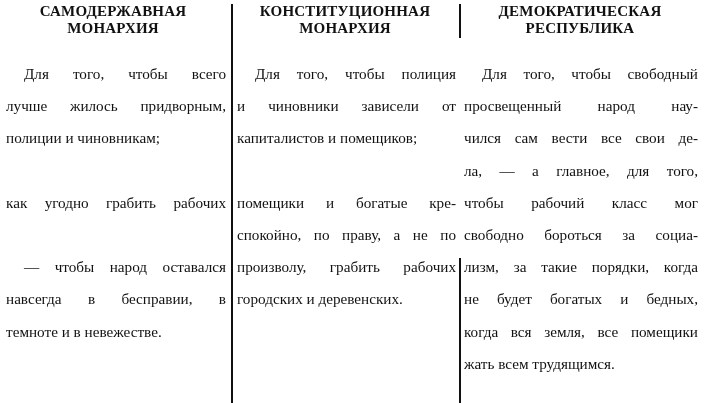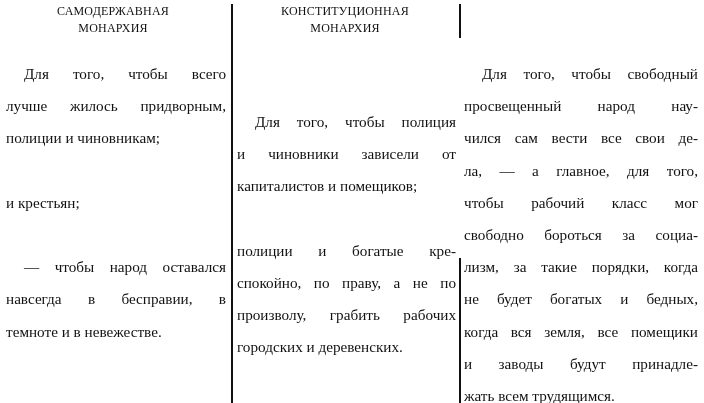--- a/index.html
+++ b/index.html
@@ -9,35 +9,35 @@
     color: #111111;
   }
   .col { position: absolute; top: 0; height: 403px; }
   .col1 { left: 0; width: 226px; }
   .col2 { left: 234px; width: 222px; }
   .col3 { left: 462px; width: 236px; }
 
   .hdr {
     position: absolute; top: 3px; left: 0; right: 0;
     text-align: center;
-    font-weight: normal;
-    font-size: 12px;
+    font-weight: bold;
+    font-size: 15px;
     line-height: 17px;
     letter-spacing: 0.2px;
   }
   .hdr span { display: block; }
 
   .body {
     position: absolute; left: 0; right: 0;
     font-size: 15.2px;
     line-height: 32.2px;
     text-align: justify;
   }
   .col1 .body { left: 6px; }
-  .col2 .body { left: 3px; margin-top: 48px; }
+  .col2 .body { left: 3px; }
   .col3 .body { left: 2px; }
 
   .line { display: block; white-space: nowrap; }
   .line.j { text-align-last: justify; white-space: normal; }
   .indent { padding-left: 18px; }
 
   .divider { position: absolute; width: 1.6px; background: #111; }
   .d1 { left: 231px; top: 4px; height: 399px; }
   .d2a { left: 459px; top: 4px; height: 34px; }
   .d2b { left: 459px; top: 258px; height: 145px; }
@@ -48,57 +48,60 @@
 <div class="col col1">
   <div class="hdr">
     <span>САМОДЕРЖАВНАЯ</span>
     <span>МОНАРХИЯ</span>
   </div>
   <div class="body" style="top: 58px;">
       <span class="line j indent">Для того, чтобы всего</span>
       <span class="line j">лучше жилось придворным,</span>
       <span class="line">полиции и чиновникам;</span>
       <span class="line">&nbsp;</span>
-      <span class="line">и крестьян;</span>
+      <span class="line j">как угодно грабить рабочих</span>
       <span class="line">&nbsp;</span>
       <span class="line j indent">— чтобы народ оставался</span>
       <span class="line j">навсегда в бесправии, в</span>
       <span class="line">темноте и в невежестве.</span>
     </div>
 </div>
 
 <div class="divider d1"></div>
 
 <div class="col col2">
   <div class="hdr">
     <span>КОНСТИТУЦИОННАЯ</span>
     <span>МОНАРХИЯ</span>
   </div>
   <div class="body" style="top: 58px;">
       <span class="line j indent">Для того, чтобы полиция</span>
       <span class="line j">и чиновники зависели от</span>
       <span class="line">капиталистов и помещиков;</span>
       <span class="line">&nbsp;</span>
-      <span class="line j">полиции и богатые кре-</span>
+      <span class="line j">помещики и богатые кре-</span>
       <span class="line j">спокойно, по праву, а не по</span>
       <span class="line j">произволу, грабить рабочих</span>
       <span class="line">городских и деревенских.</span>
     </div>
 </div>
 
 <div class="divider d2a"></div>
 <div class="divider d2b"></div>
 
 <div class="col col3">
+  <div class="hdr">
+    <span>ДЕМОКРАТИЧЕСКАЯ</span>
+    <span>РЕСПУБЛИКА</span>
+  </div>
   <div class="body" style="top: 58px;">
       <span class="line j indent">Для того, чтобы свободный</span>
       <span class="line j">просвещенный народ нау-</span>
       <span class="line j">чился сам вести все свои де-</span>
       <span class="line j">ла, — а главное, для того,</span>
       <span class="line j">чтобы рабочий класс мог</span>
       <span class="line j">свободно бороться за социа-</span>
       <span class="line j">лизм, за такие порядки, когда</span>
       <span class="line j">не будет богатых и бедных,</span>
       <span class="line j">когда вся земля, все помещики</span>
-      <span class="line j">и заводы будут принадле-</span>
       <span class="line">жать всем трудящимся.</span>
     </div>
 </div>
 
 </body></html>

